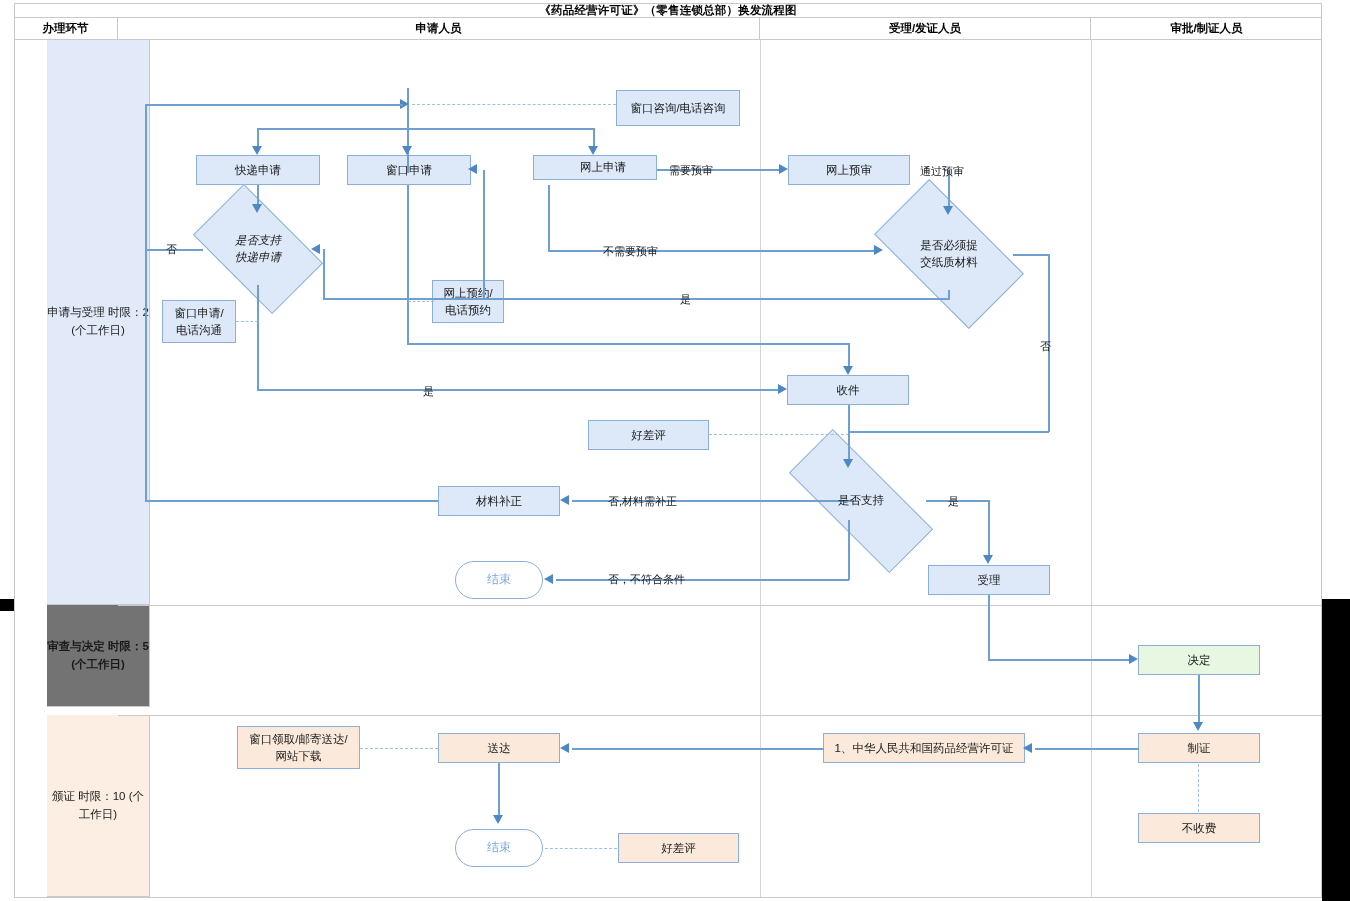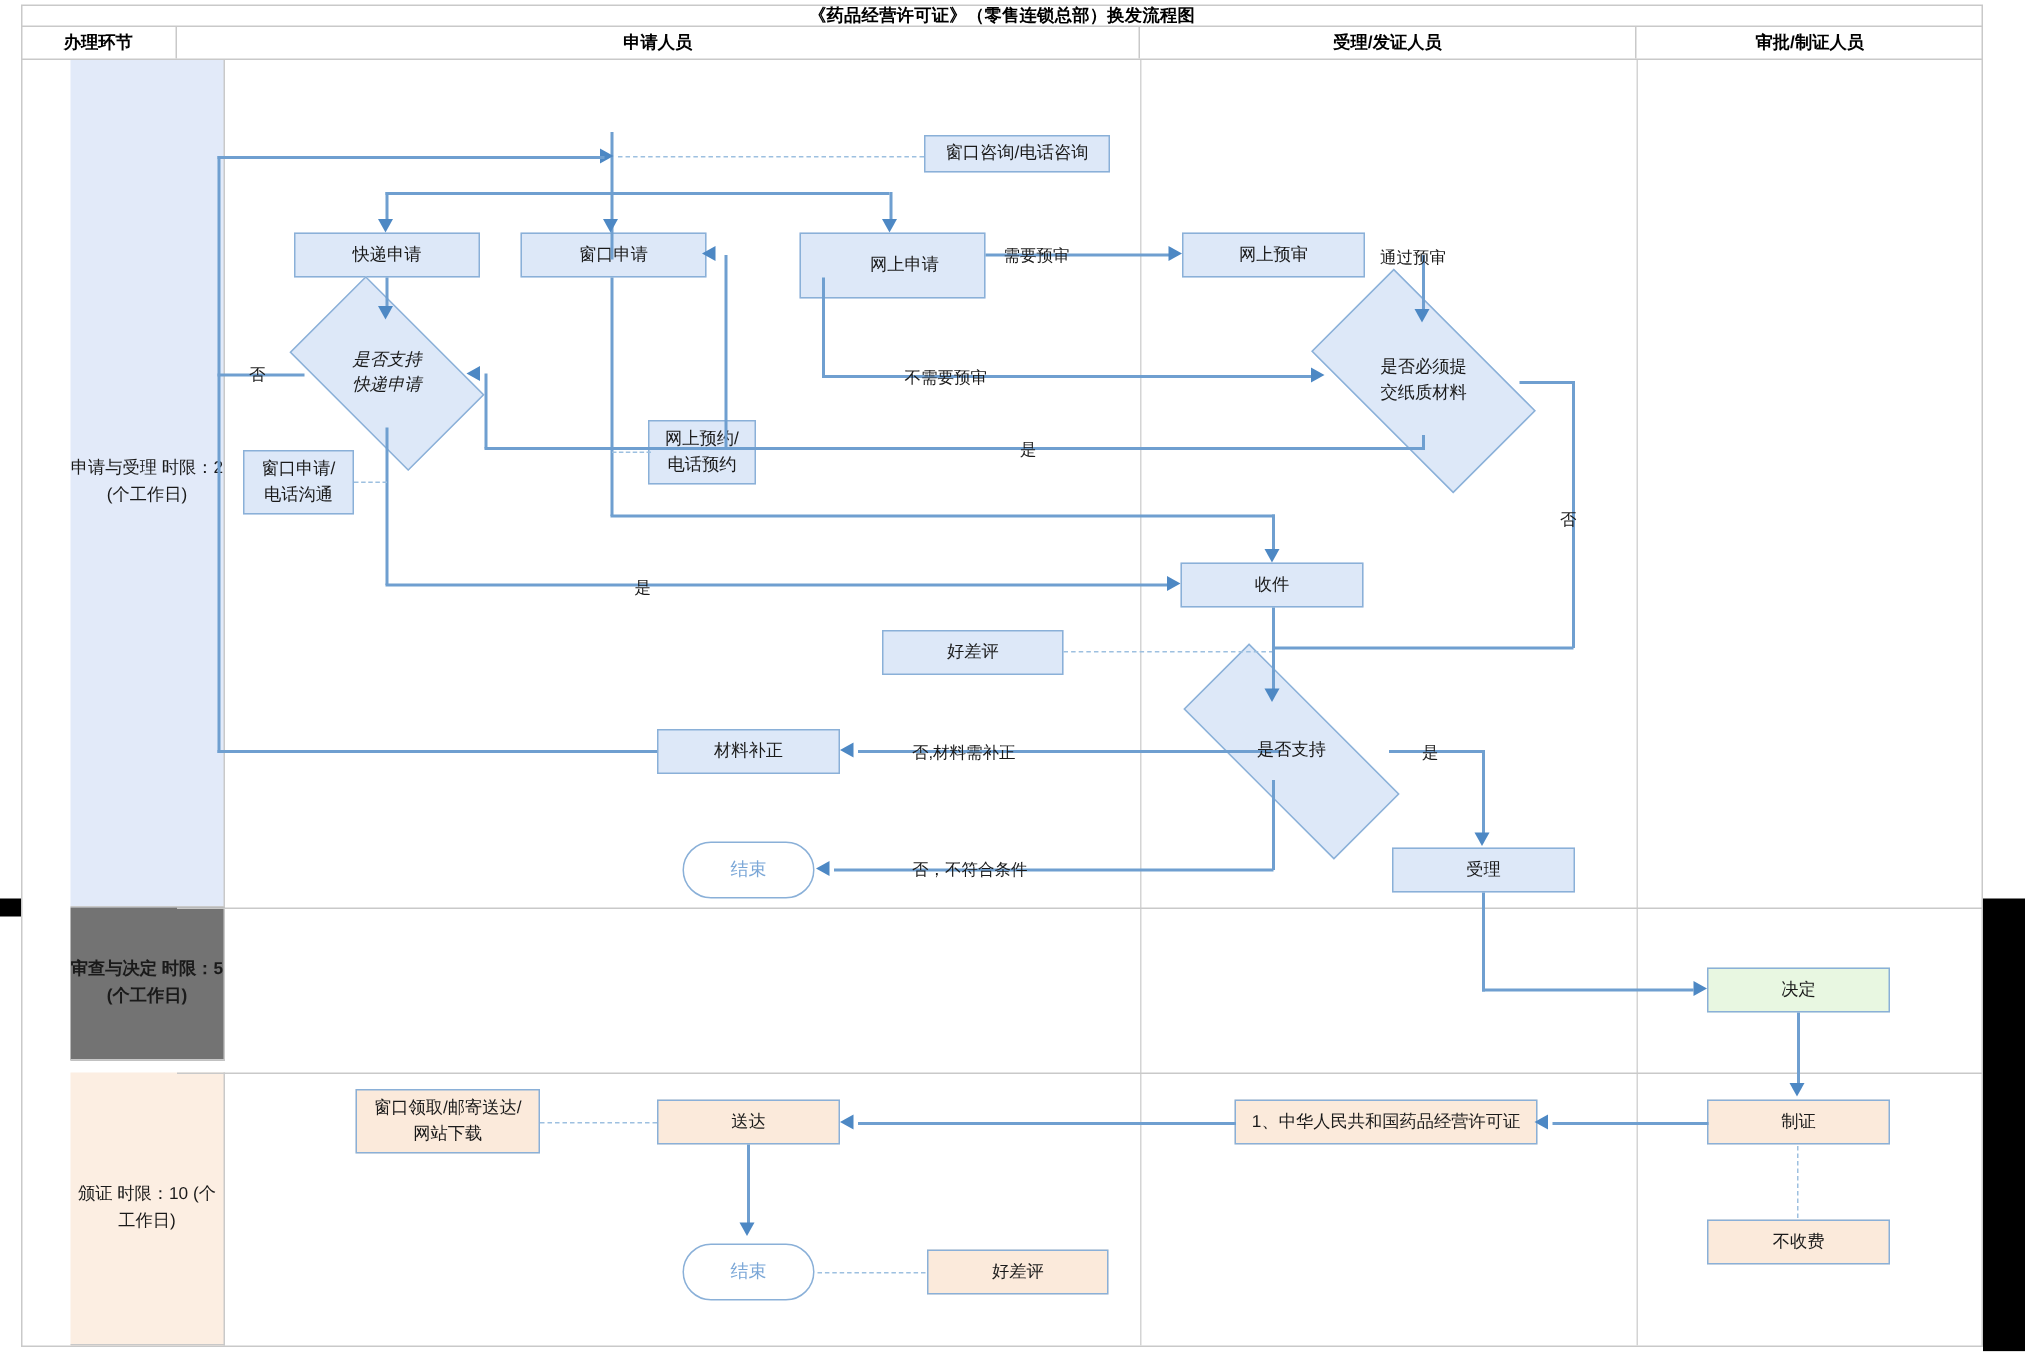--- a/index.html
+++ b/index.html
@@ -151,25 +151,25 @@
   <div class="stage stage-3">颁证
 时限：10
 (个工作日)</div>
 
   <div class="lane-sep" style="left:760px;top:40px;height:857px;"></div>
   <div class="lane-sep" style="left:1091px;top:40px;height:857px;"></div>
   <div class="row-sep" style="left:118px;top:605px;width:1204px;"></div>
   <div class="row-sep" style="left:118px;top:715px;width:1204px;"></div>
 
 
-  <div class="node n-blue" style="left:616px;top:90px;width:124px;height:25px;">窗口咨询/电话咨询</div>
+  <div class="node n-blue" style="left:616px;top:90px;width:124px;height:36px;">窗口咨询/电话咨询</div>
 
   <div class="node n-blue" style="left:196px;top:155px;width:124px;height:30px;">快递申请</div>
   <div class="node n-blue" style="left:347px;top:155px;width:124px;height:30px;">窗口申请</div>
-  <div class="node n-blue" style="left:533px;top:155px;width:124px;height:44px;padding-left:16px;">网上申请</div>
+  <div class="node n-blue" style="left:533px;top:155px;width:124px;height:25px;padding-left:16px;">网上申请</div>
   <div class="node n-blue" style="left:788px;top:155px;width:122px;height:30px;">网上预审</div>
 
   <div class="diamond" style="left:202px;top:213px;width:112px;height:72px;font-style:italic;">
     <div class="dshape"></div>
     <div class="dtext">是否支持
 快递申请</div>
   </div>
 
   <div class="diamond" style="left:882px;top:215px;width:134px;height:78px;">
     <div class="dshape"></div>

